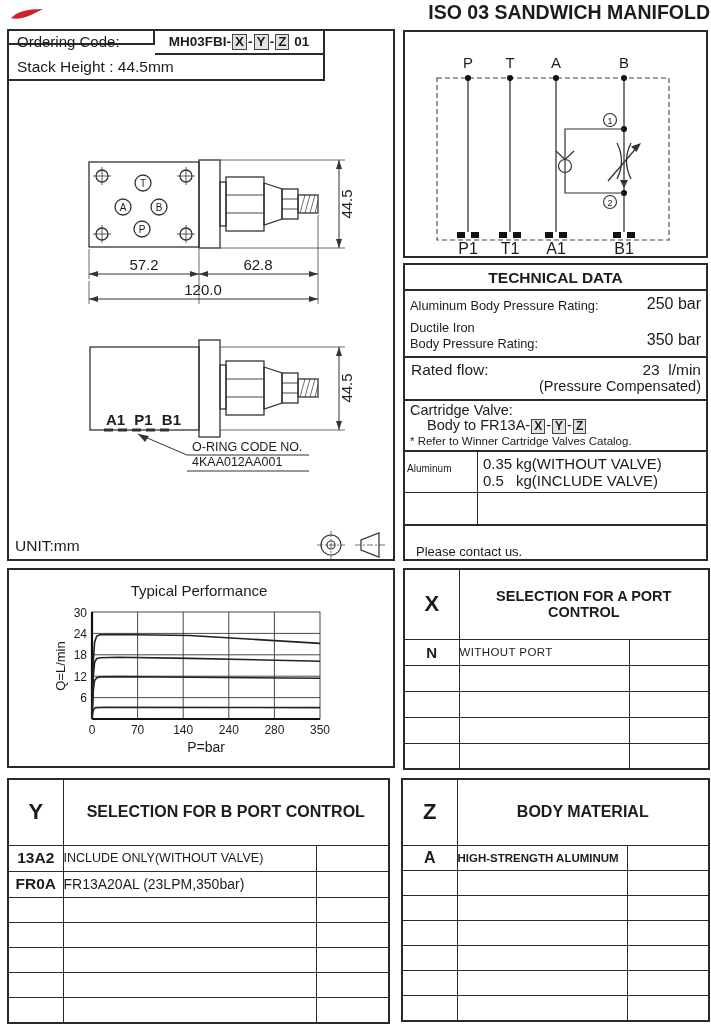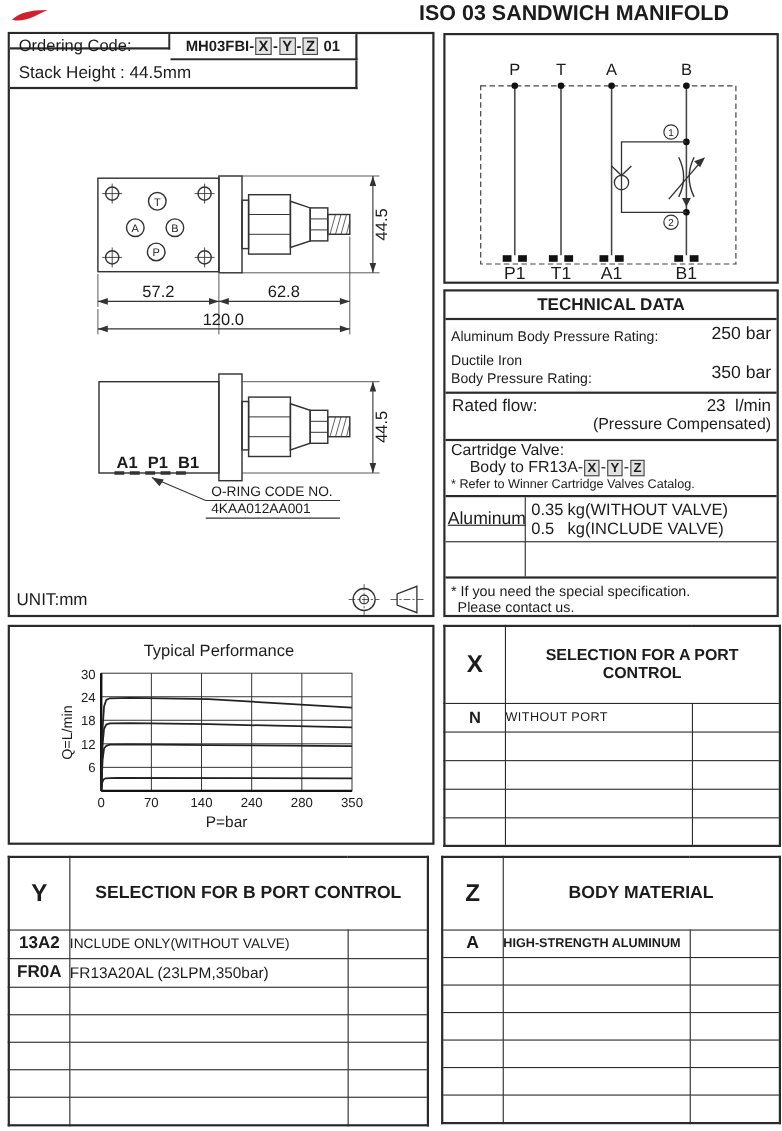--- a/index.html
+++ b/index.html
@@ -29,21 +29,21 @@
   .sepline{position:absolute;left:0;right:0;border-top:2px solid #2a2a2a;}
   svg text{font-family:"Liberation Sans",sans-serif;}
 </style>
 </head>
 <body>
 
 <svg class="abs" style="left:10px;top:6px;" width="34" height="18" viewBox="0 0 34 18">
   <path d="M1 12 C7 6 16 3 33 3 L21 9 C14 12.5 5 13.5 1 12 Z" fill="#cf2030"></path>
 </svg>
 
-<div class="abs bold" style="left:381px;top:1px;width:314px;text-align:left;font-size:19.5px;">ISO 03 SANDWICH MANIFOLD</div>
+<div class="abs bold" style="left:396px;top:1px;width:314px;text-align:right;font-size:19.5px;">ISO 03 SANDWICH MANIFOLD</div>
 
 <div class="box" style="left:7px;top:29px;width:388px;height:532px;">
 
   <svg class="abs" style="left:0;top:0;" width="384" height="528" viewBox="0 0 384 528">
     <g stroke="#333" stroke-width="1.3" fill="none">
 
       <rect x="80" y="131" width="110" height="85"></rect>
 
       <g>
         <circle cx="93" cy="145" r="6"></circle>
@@ -236,30 +236,29 @@
   <div class="cell" style="right:5px;top:113px;font-size:14.5px;">(Pressure Compensated)</div>
 
   <div class="sepline" style="top:134px;"></div>
 
   <div class="cell" style="left:5px;top:137px;font-size:14.5px;">Cartridge Valve:</div>
   <div class="cell" style="left:22px;top:152px;font-size:14.5px;white-space:nowrap;"><span>Body to FR13A-</span><span class="boxed" style="font-size:12px;">X</span><span>-</span><span class="boxed" style="font-size:12px;">Y</span><span>-</span><span class="boxed" style="font-size:12px;">Z</span></div>
   <div class="cell" style="left:5px;top:170px;font-size:11.5px;">* Refer to Winner Cartridge Valves Catalog.</div>
 
   <div class="cell" style="left:0px;top:185px;width:301px;height:76px;border-top:2px solid #2a2a2a;border-bottom:2px solid #2a2a2a;">
     <div class="cell" style="left:0;top:0;width:73px;height:72px;border-right:1.5px solid #2a2a2a;">
-      <div class="cell" style="left:2px;top:11px;font-size:16px;text-decoration:underline;">Aluminum</div>
+      <div class="cell" style="left:2px;top:11px;font-size:10px;">Aluminum</div>
     </div>
     <div class="cell" style="left:73px;top:0;width:228px;height:40px;font-size:15px;padding:3px 16px 0 5px;">
       <div><span style="display:inline-block;width:33px;">0.35</span><span>kg(WITHOUT VALVE)</span></div>
       <div><span style="display:inline-block;width:33px;">0.5</span><span>kg(INCLUDE VALVE)</span></div>
     </div>
     <div class="cell" style="left:0;top:40px;width:301px;border-top:1.5px solid #2a2a2a;height:0;"></div>
   </div>
 
-  <div class="cell" style="left:5px;top:265px;font-size:13px;">* If you need the special specification.</div>
   <div class="cell" style="left:11px;top:279px;font-size:13px;">Please contact us.</div>
 </div>
 
 <div class="box" style="left:7px;top:568px;width:388px;height:200px;">
   <svg class="abs" style="left:0;top:0;" width="384" height="196" viewBox="0 0 384 196">
 
     <g stroke="#333" stroke-width="0.9" fill="none">
       <path d="M83 127.6 H311 M83 106.2 H311 M83 84.8 H311 M83 63.4 H311"></path>
       <path d="M128.6 42 V149 M174.2 42 V149 M219.8 42 V149 M265.4 42 V149"></path>
       <rect x="83" y="42" width="228" height="107"></rect>

